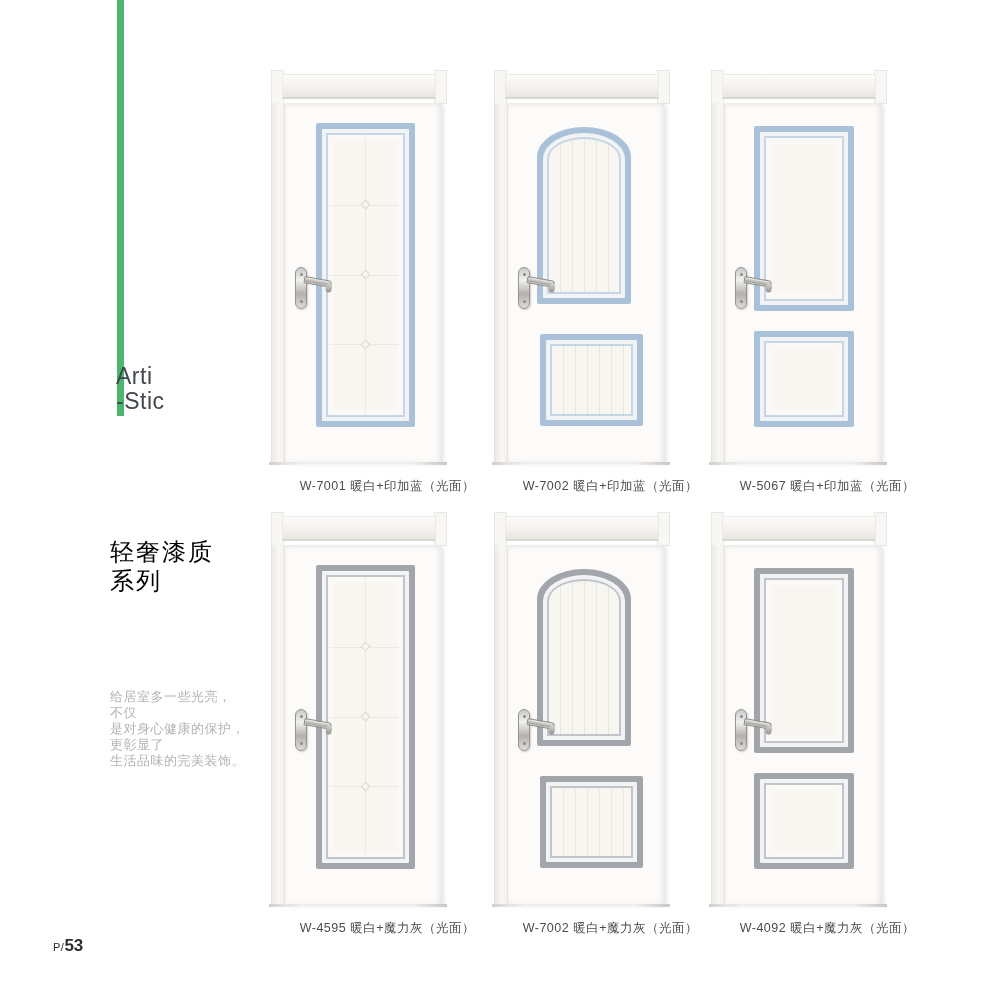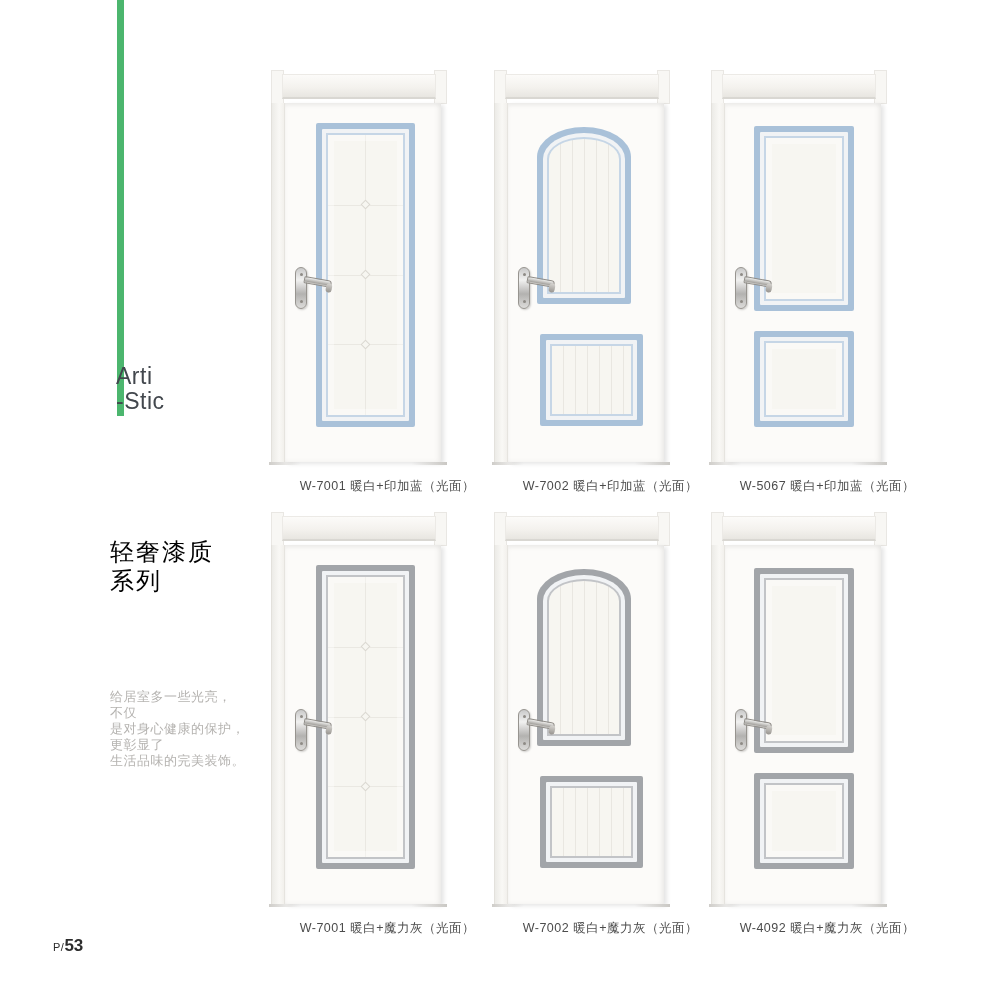--- a/index.html
+++ b/index.html
@@ -207,21 +207,21 @@
         </div>
           </div>
       </div>
       <div class="handle">
         <div class="plate"></div>
         <div class="lever"></div>
       </div>
     </div>
     <div class="floor-shadow"></div>
   </div>
-  <div class="caption">W-7001 暖白+魔力灰（光面）</div>
+  <div class="caption">W-4595 暖白+魔力灰（光面）</div>
 </div>
 
 <div class="cell r2 c2">
   <div class="door f2 finish-gray">
     <div class="cap-l"></div>
     <div class="cap-r"></div>
     <div class="head"></div>
     <div class="jamb"></div>
     <div class="leaf">
       <div class="panel pTop">

